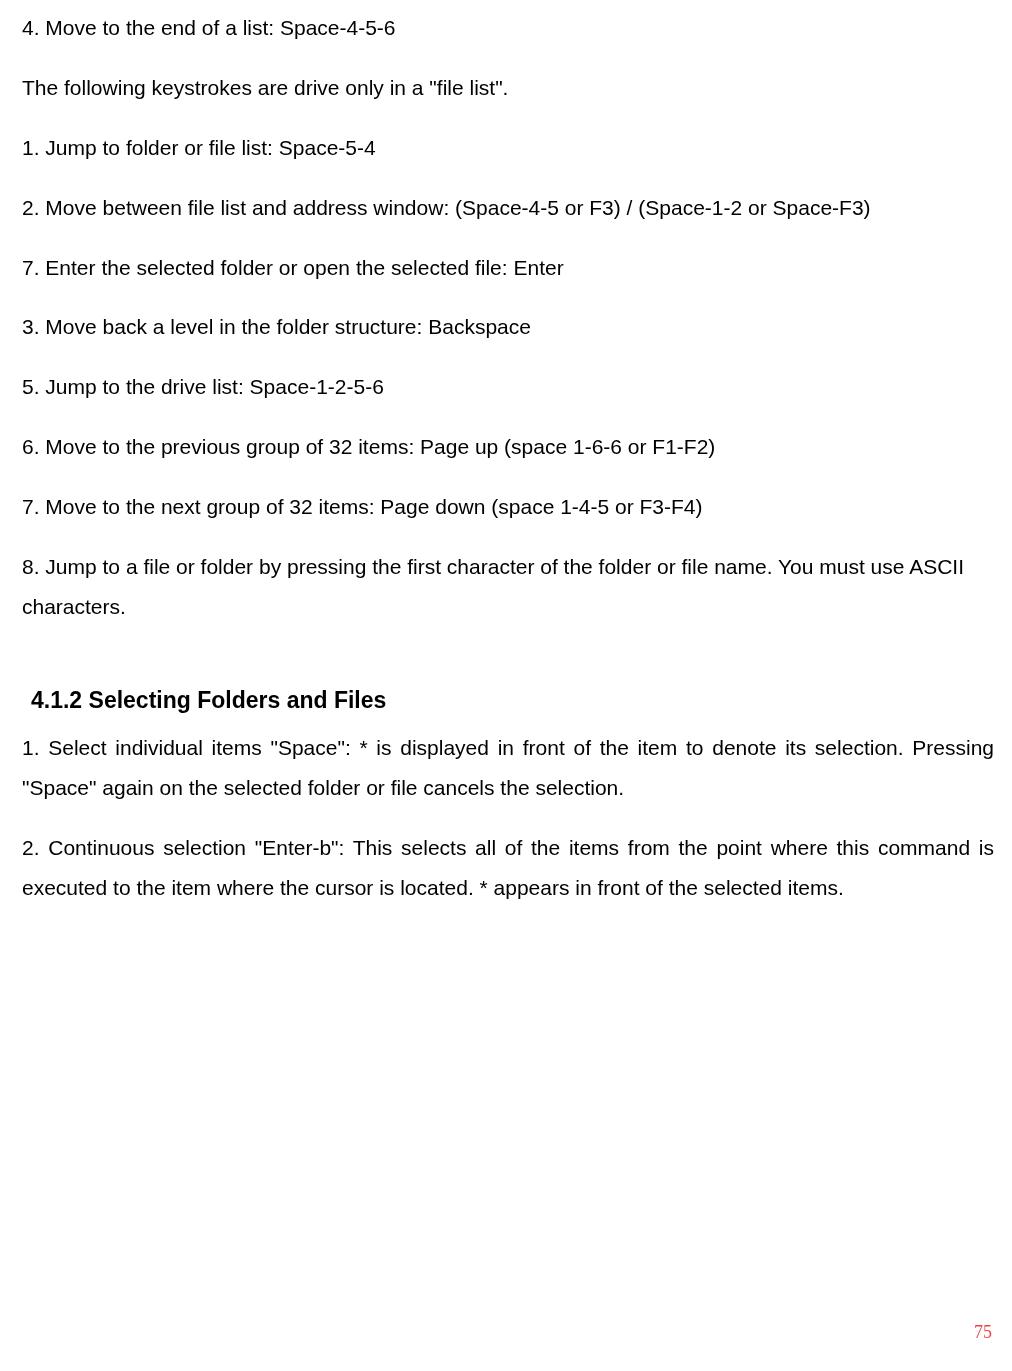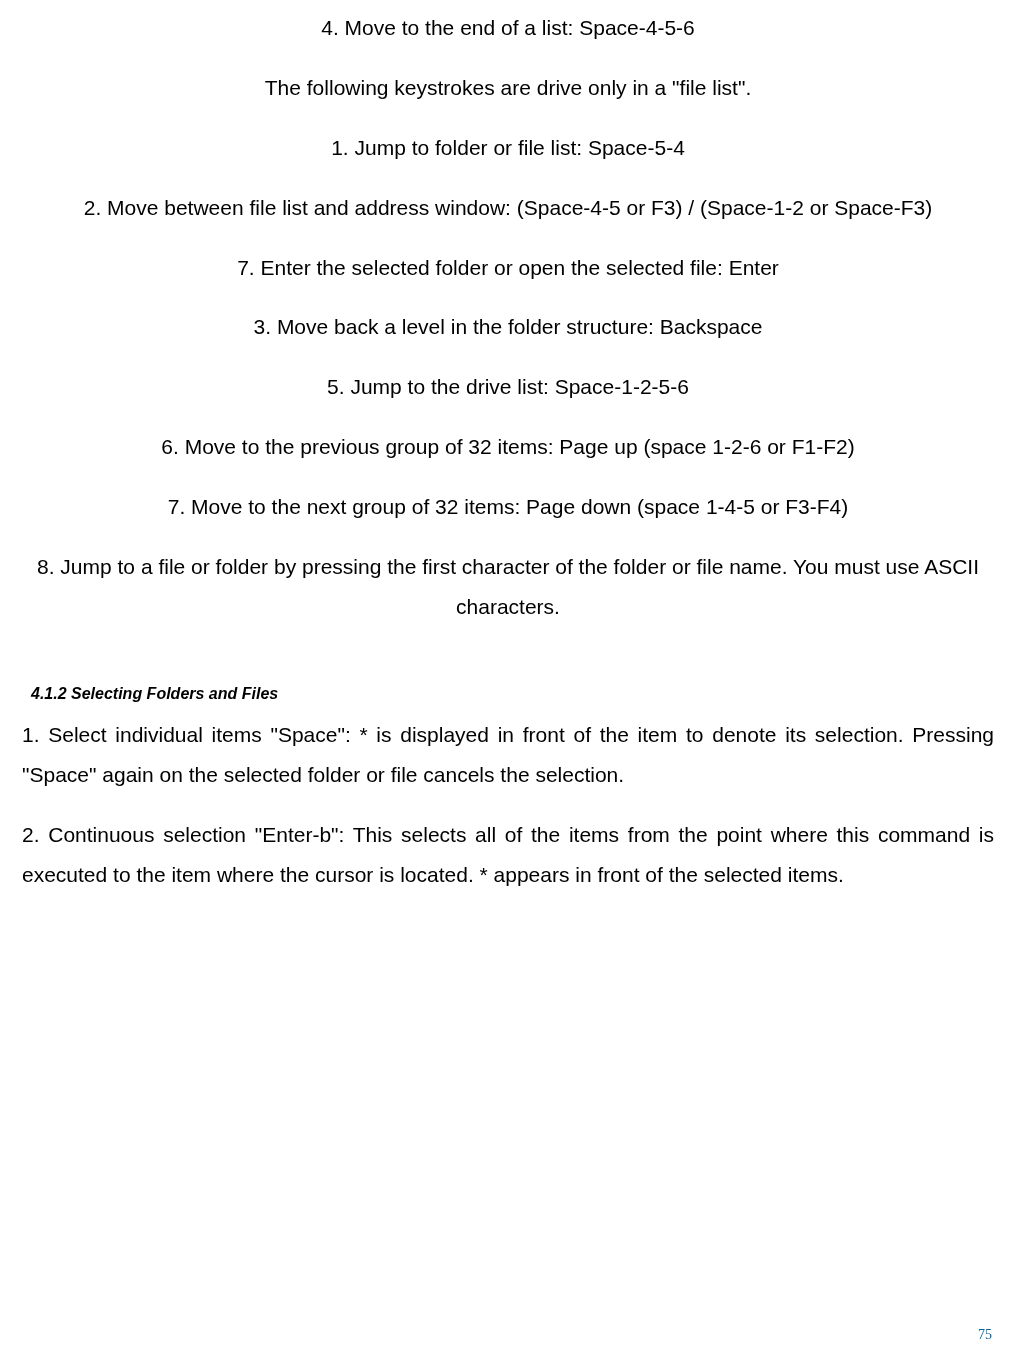--- a/index.html
+++ b/index.html
@@ -13,54 +13,53 @@
       line-height: 1.9;
       color: #000;
       background: #fff;
       width: 1012px;
       height: 1371px;
       padding: 8px 18px 0 22px;
       position: relative;
     }
     .para {
       margin-bottom: 20px;
-      text-align: center;
+      text-align: left;
     }
     .para-justify {
       text-align: justify;
       margin-bottom: 20px;
     }
     .heading {
       font-weight: bold;
-      font-size: 16px;
+      font-size: 23px;
       margin-top: 52px;
       margin-bottom: 6px;
       padding-left: 9px;
-      font-style: italic;
     }
     .page-number {
       position: absolute;
       bottom: 22px;
       right: 20px;
       font-family: "Times New Roman", Times, serif;
-      font-size: 14px;
-      color: #0369a1;
+      font-size: 18px;
+      color: #ef4444;
     }
   </style>
 </head>
 <body>
 
 <p class="para">4. Move to the end of a list: Space-4-5-6</p>
 <p class="para">The following keystrokes are drive only in a "file list".</p>
 <p class="para">1. Jump to folder or file list: Space-5-4</p>
 <p class="para">2. Move between file list and address window: (Space-4-5 or F3) / (Space-1-2 or Space-F3)</p>
 <p class="para">7. Enter the selected folder or open the selected file: Enter</p>
 <p class="para">3. Move back a level in the folder structure: Backspace</p>
 <p class="para">5. Jump to the drive list: Space-1-2-5-6</p>
-<p class="para">6. Move to the previous group of 32 items: Page up (space 1-2-6 or F1-F2)</p>
+<p class="para">6. Move to the previous group of 32 items: Page up (space 1-6-6 or F1-F2)</p>
 <p class="para">7. Move to the next group of 32 items: Page down (space 1-4-5 or F3-F4)</p>
 <p class="para">8. Jump to a file or folder by pressing the first character of the folder or file name. You must use ASCII characters.</p>
 
 <h2 class="heading">4.1.2 Selecting Folders and Files</h2>
 
 <p class="para-justify">1. Select individual items "Space": * is displayed in front of the item to denote its selection. Pressing "Space" again on the selected folder or file cancels the selection.</p>
 <p class="para-justify">2. Continuous selection "Enter-b": This selects all of the items from the point where this command is executed to the item where the cursor is located. * appears in front of the selected items.</p>
 
 <div class="page-number">75</div>
 

